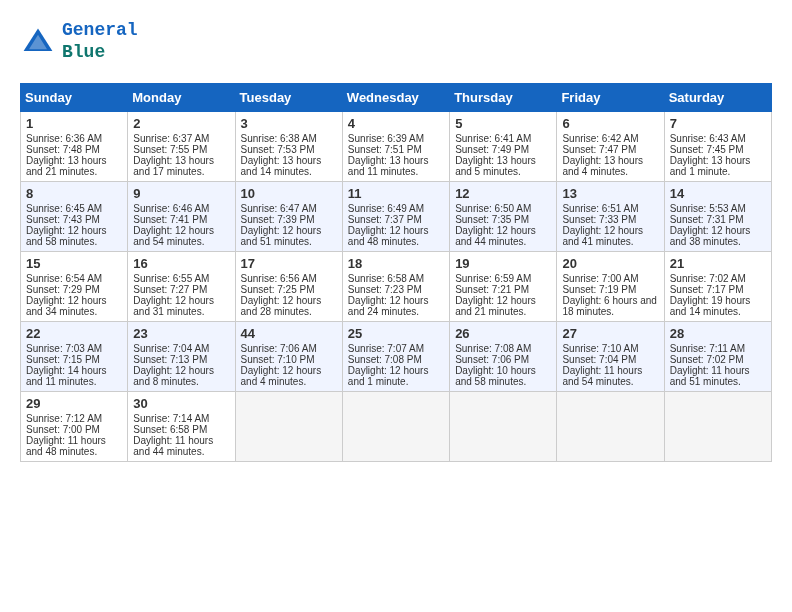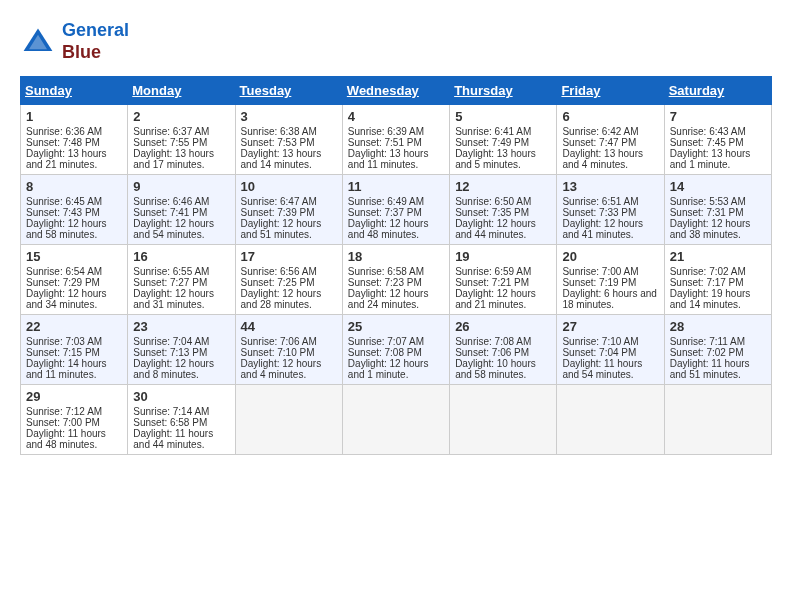--- a/index.html
+++ b/index.html
@@ -7,21 +7,22 @@
       font-family: Arial, sans-serif;
       background: #fff;
       width: 792px;
       min-height: 612px;
       padding: 20px;
     }
     .header {
       display: flex;
       justify-content: space-between;
       align-items: flex-start;
-      margin-bottom: 13px;
+      margin-bottom: 20px;
+      font-family: Liberation Mono, monospace;
     }
     .logo {
       display: flex;
       align-items: center;
       gap: 6px;
     }
     .logo-text {
       font-size: 18px;
       font-weight: bold;
       color: #333;
@@ -52,21 +53,20 @@
       border: 1px solid #ccc;
     }
     .calendar th {
       background-color: #1565c0;
       color: #fff;
       font-size: 13px;
       font-weight: bold;
       padding: 6px 4px;
       text-align: left;
       border: 1px solid #1565c0;
-      text-decoration: underline;
     }
     .calendar td {
       vertical-align: top;
       border: 1px solid #ccc;
       padding: 4px 5px;
       font-size: 10px;
       color: #333;
       width: 107px;
       min-height: 80px;
       background: #fff;
@@ -89,21 +89,21 @@
 <body>
 
 <div class="header">
   <div class="logo">
     <svg class="logo-icon" viewBox="0 0 40 40">
       <polygon points="20,5 36,30 4,30" fill="#1565c0"></polygon>
       <polygon points="20,12 30,28 10,28" fill="#fff" opacity="0.3"></polygon>
     </svg>
     <div class="logo-text">
       <span>General</span><br>
-      <span style="color:#7f1d1d">Blue</span>
+      <span style="color:#0f766e">Blue</span>
     </div>
   </div>
   <div class="title-block">
     <div class="month-title"></div>
     <div class="location"></div>
   </div>
 </div>
 
 <table class="calendar">
   <thead>

